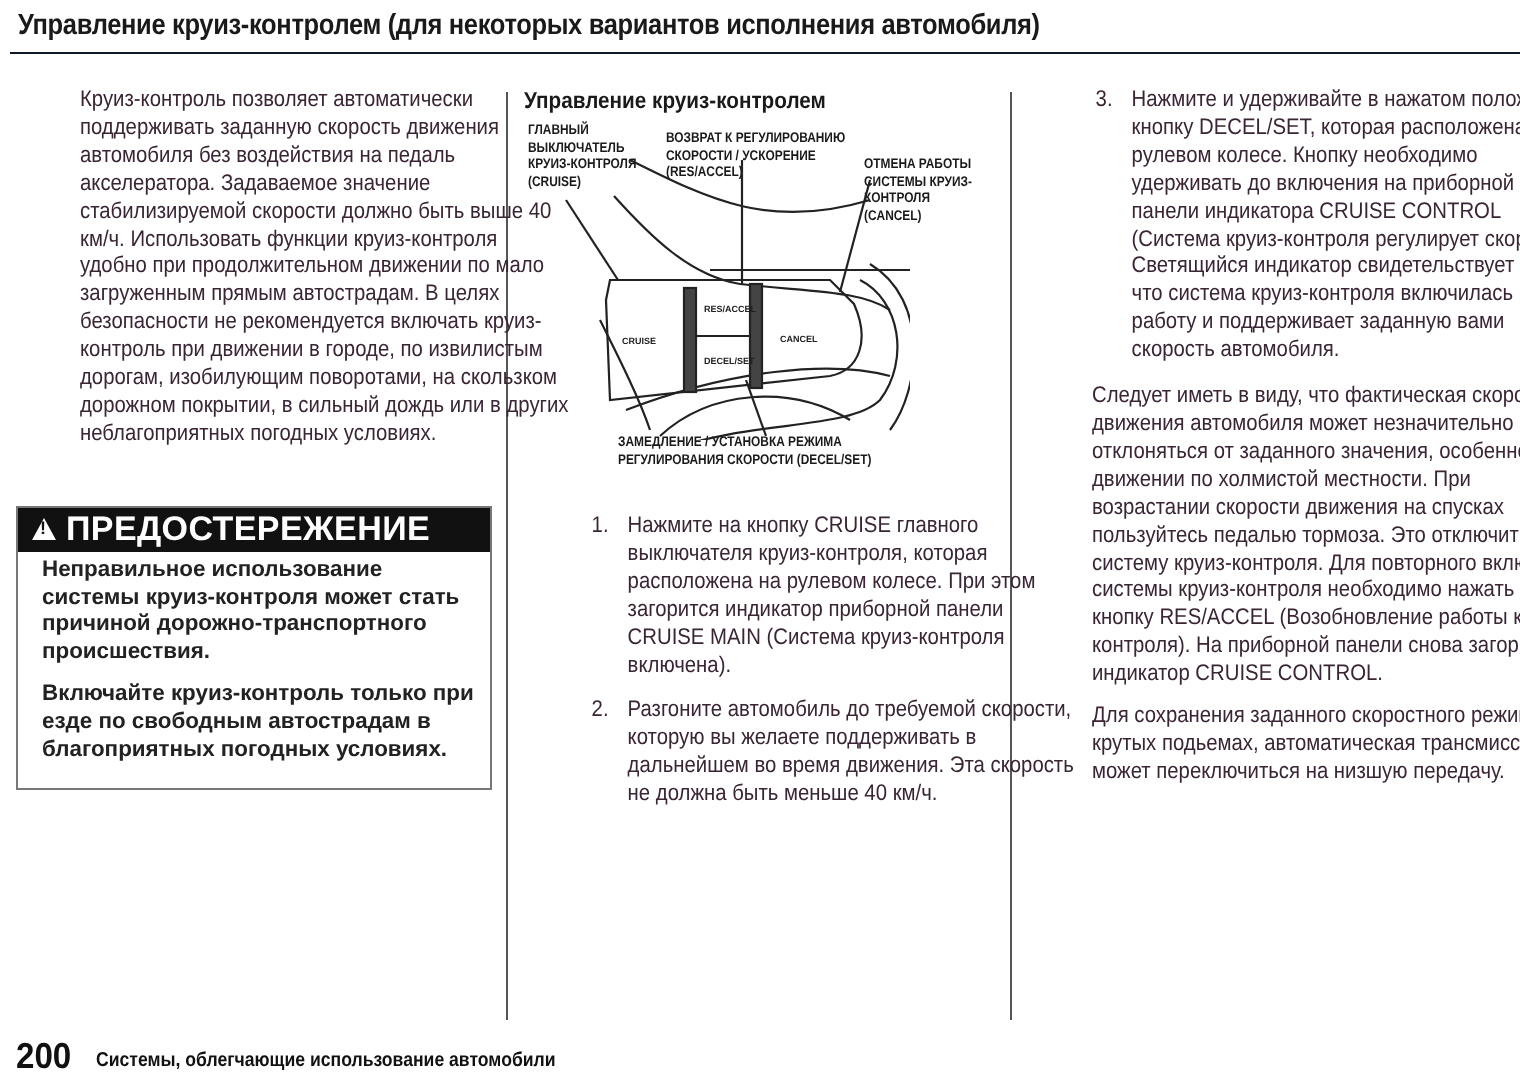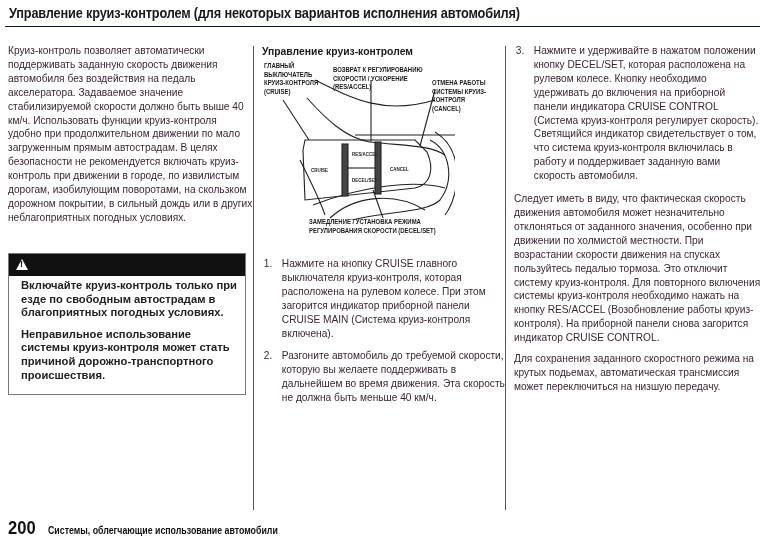--- a/index.html
+++ b/index.html
@@ -15,21 +15,21 @@
       position: absolute; left: 4px; top: 3px;
       font-family: "Liberation Sans", sans-serif; font-weight: bold;
       font-size: 14.5px; letter-spacing: -0.2px; color: #1a1a1a;
       transform: scaleX(0.88); transform-origin: left top; white-space: nowrap;
     }
     .col-divider {
       position: absolute; top: 46px; height: 464px; width: 0;
       border-left: 1.5px solid #555;
     }
     .col {
-      position: absolute; font-size: 11.3px; line-height: 13.9px; color: #3a2535;
+      position: absolute; font-size: 11.3px; line-height: 13.9px; color: #3a2535; margin-left: 32px;
     }
     .col p { margin: 0 0 7px 0; }
     .narrow { transform: scaleX(0.9); transform-origin: left top; }
     .col1 { left: 8px; top: 44px; width: 260px; }
     .warning-box {
       position: absolute; left: 8px; top: 253px; width: 236px; height: 140px;
       border: 1px solid #777;
     }
     .warning-header {
       background: #111; color: #fff; height: 22px;
@@ -87,24 +87,25 @@
 
 <div class="col col1">
   <div class="narrow" style="width:272px;">
     <p>Круиз-контроль позволяет автоматически поддерживать заданную скорость движения автомобиля без воздействия на педаль акселератора. Задаваемое значение стабилизируемой скорости должно быть выше 40 км/ч. Использовать функции круиз-контроля удобно при продолжительном движении по мало загруженным прямым автострадам. В целях безопасности не рекомендуется включать круиз-контроль при движении в городе, по извилистым дорогам, изобилующим поворотами, на скользком дорожном покрытии, в сильный дождь или в других неблагоприятных погодных условиях.</p>
   </div>
 </div>
 
 <div class="warning-box">
   <div class="warning-header">
     <span class="warning-icon"></span>
+    <span>ПРЕДОСТЕРЕЖЕНИЕ</span>
   </div>
   <div class="warning-body">
+    <p>Неправильное использование системы круиз-контроля может стать причиной дорожно-транспортного происшествия.</p>
     <p>Включайте круиз-контроль только при езде по свободным автострадам в благоприятных погодных условиях.</p>
-    <p>Неправильное использование системы круиз-контроля может стать причиной дорожно-транспортного происшествия.</p>
   </div>
 </div>
 
 <div class="diagram-title">Управление круиз-контролем</div>
 
 <div class="dlabel" style="left:264px; top:62px;">ГЛАВНЫЙ
 ВЫКЛЮЧАТЕЛЬ
 КРУИЗ-КОНТРОЛЯ
 (CRUISE)</div>
 <div class="dlabel" style="left:333px; top:66px;">ВОЗВРАТ К РЕГУЛИРОВАНИЮ

